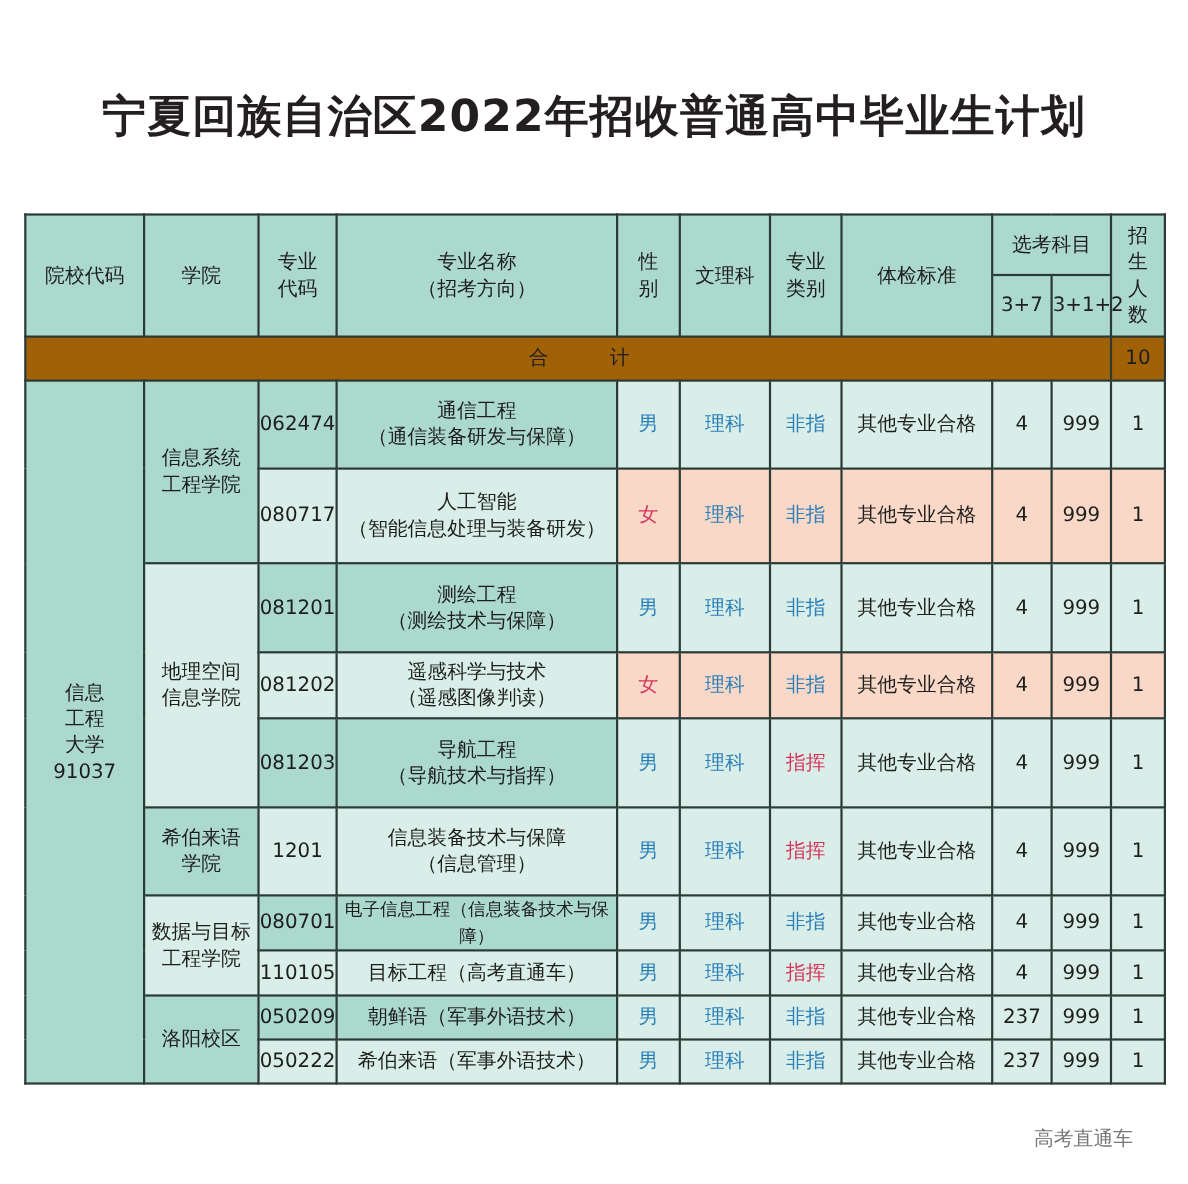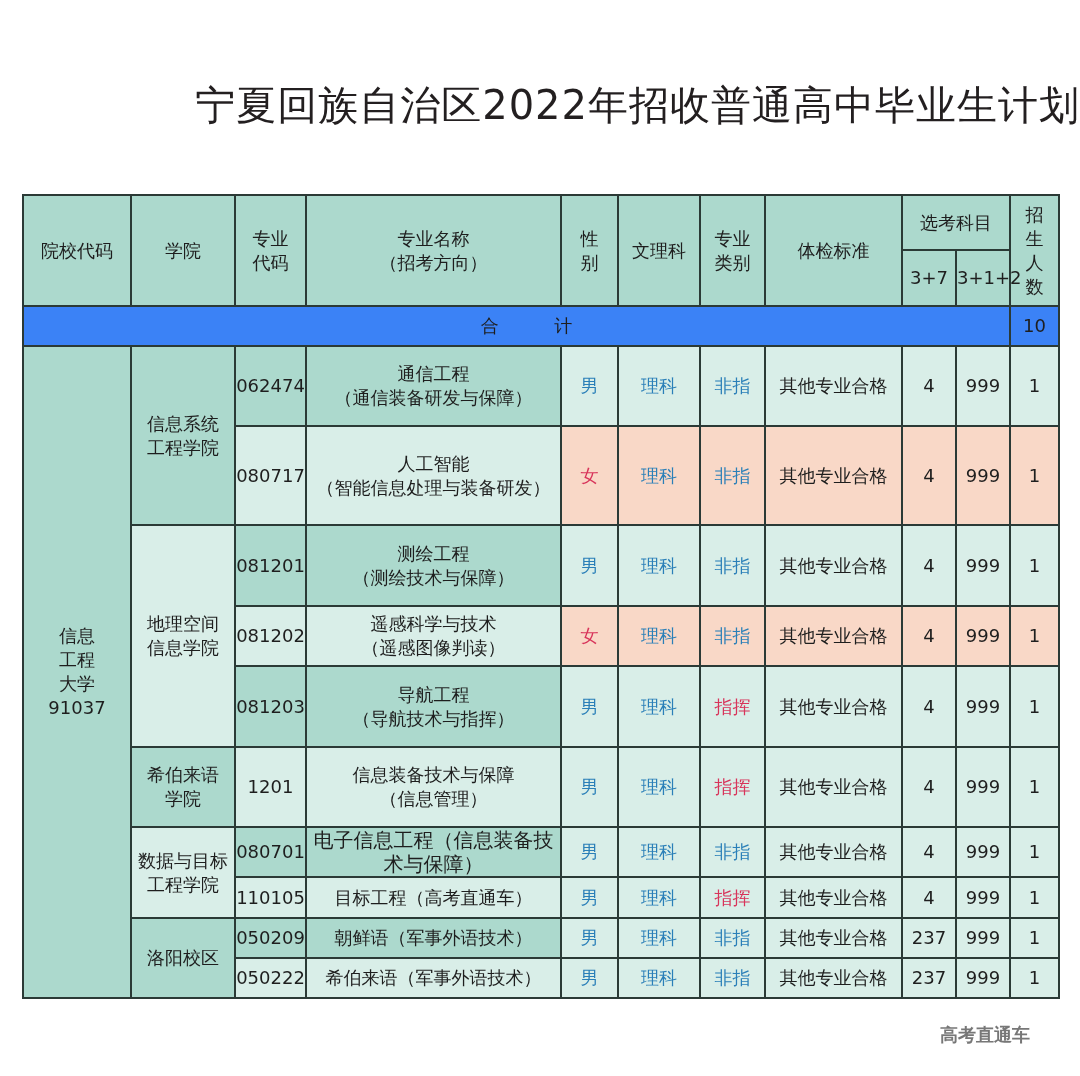--- a/index.html
+++ b/index.html
@@ -1,32 +1,32 @@
 <!DOCTYPE html>
 <html><head>
   <meta charset="utf-8">
   <style>
     html, body { margin: 0; padding: 0; background: #ffffff; }
     body { width: 1080px; height: 1076px; position: relative; overflow: hidden;
            font-family: "DejaVu Sans", "Liberation Sans", sans-serif; color: #1e1e1e; }
-    .title { position: absolute; left: 0; top: 78px; width: 1080px; text-align: right;
-             font-size: 40px; font-weight: normal; letter-spacing: 1px; color: #231f20; }
+    .title { position: absolute; left: 0; top: 78px; width: 1080px; text-align: center;
+             font-size: 40px; font-weight: bold; letter-spacing: 1px; color: #231f20; }
     table.plan { position: absolute; left: 22px; top: 194px; border-collapse: collapse;
                  table-layout: fixed; width: 1036px; }
     table.plan td, table.plan th { border: 2px solid #2b3a36; padding: 0; text-align: center;
                  vertical-align: middle; font-weight: normal; font-size: 18px; line-height: 24px; }
     .hdr { background: #acd9cd; font-size: 19px; }
     .dark { background: #acd9cd; }
     .light { background: #d9eee8; }
     .pink { background: #f9d8c7; }
-    .sum { background: #3b82f6; }
+    .sum { background: #a16207; }
     .blue { color: #2a7fb8; }
     .red { color: #d8345a; }
     .vert { line-height: 21px; }
-    .watermark { position: absolute; left: 940px; top: 1023px; font-size: 18px; color: #777; font-weight: bold; }
+    .watermark { position: absolute; left: 940px; top: 1023px; font-size: 18px; color: #777; }
   </style>
 </head>
 <body>
 
 <div class="title">宁夏回族自治区2022年招收普通高中毕业生计划</div>
 
 <table class="plan">
   <colgroup>
     <col style="width:108px">
       <col style="width:104px">
@@ -103,21 +103,21 @@
     </td>
     <td class="light blue">男</td>
     <td class="light blue">理科</td>
     <td class="light blue">非指</td>
     <td class="light">其他专业合格</td>
     <td class="light">4</td>
     <td class="light">999</td>
     <td class="light">1</td>
   </tr>
 
-  <tr style="height:99px">
+  <tr style="height:86px">
     <td class="light">080717</td>
     <td class="light">
       <div>人工智能</div>
       <div>（智能信息处理与装备研发）</div>
     </td>
     <td class="pink red">女</td>
     <td class="pink blue">理科</td>
     <td class="pink blue">非指</td>
     <td class="pink">其他专业合格</td>
     <td class="pink">4</td>
@@ -192,21 +192,21 @@
     <td class="light">999</td>
     <td class="light">1</td>
   </tr>
 
   <tr style="height:40px">
     <td class="light" rowspan="2">
       <div>数据与目标</div>
       <div>工程学院</div>
     </td>
     <td class="dark">080701</td>
-    <td class="dark" style="font-size:20px">电子信息工程（信息装备技术与保障）</td>
+    <td class="dark" style="font-size:16px">电子信息工程（信息装备技术与保障）</td>
     <td class="light blue">男</td>
     <td class="light blue">理科</td>
     <td class="light blue">非指</td>
     <td class="light">其他专业合格</td>
     <td class="light">4</td>
     <td class="light">999</td>
     <td class="light">1</td>
   </tr>
 
   <tr style="height:41px">

